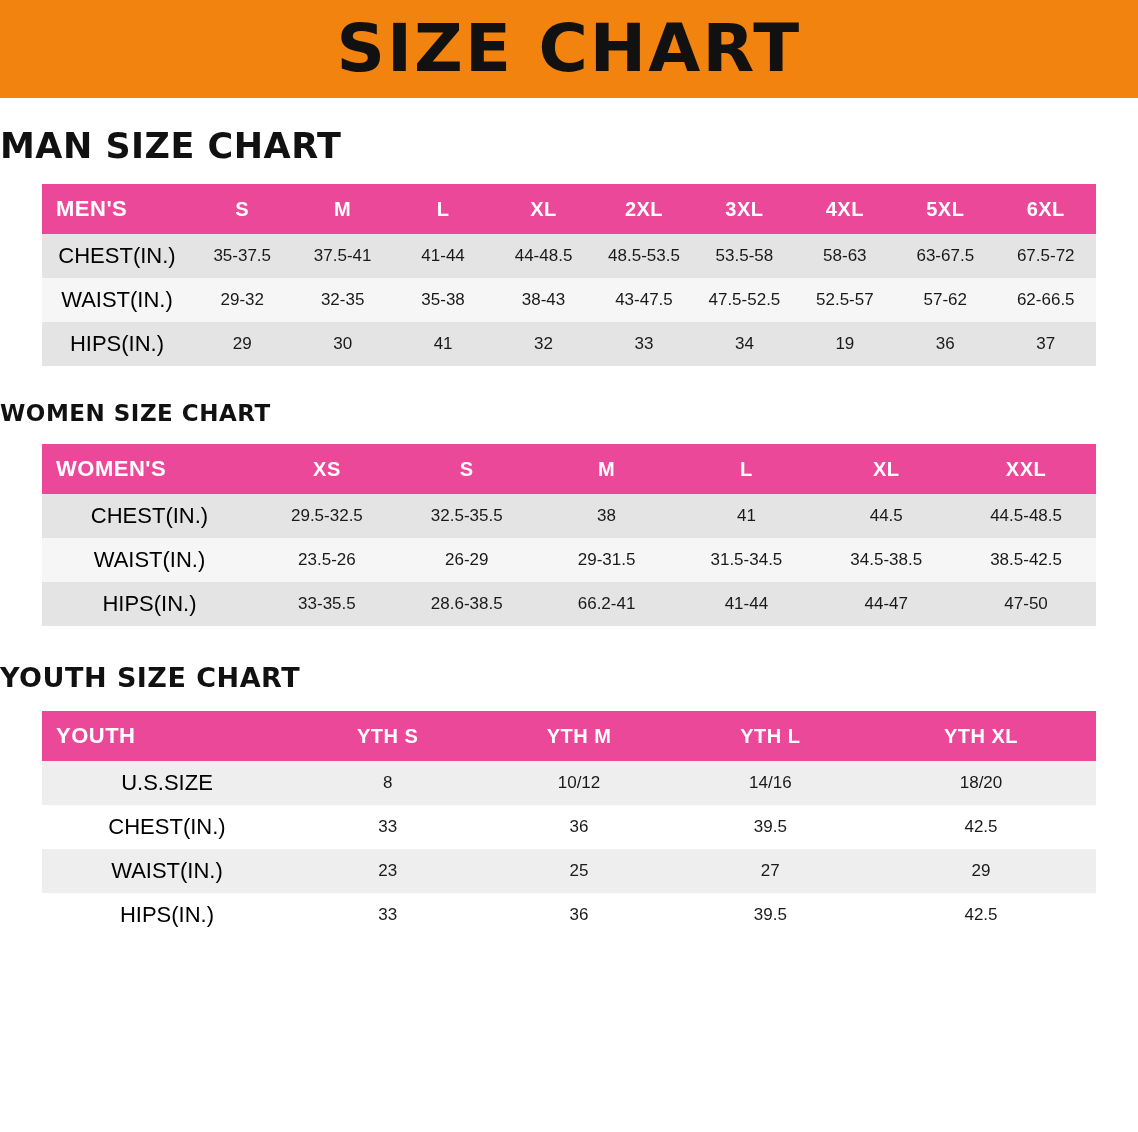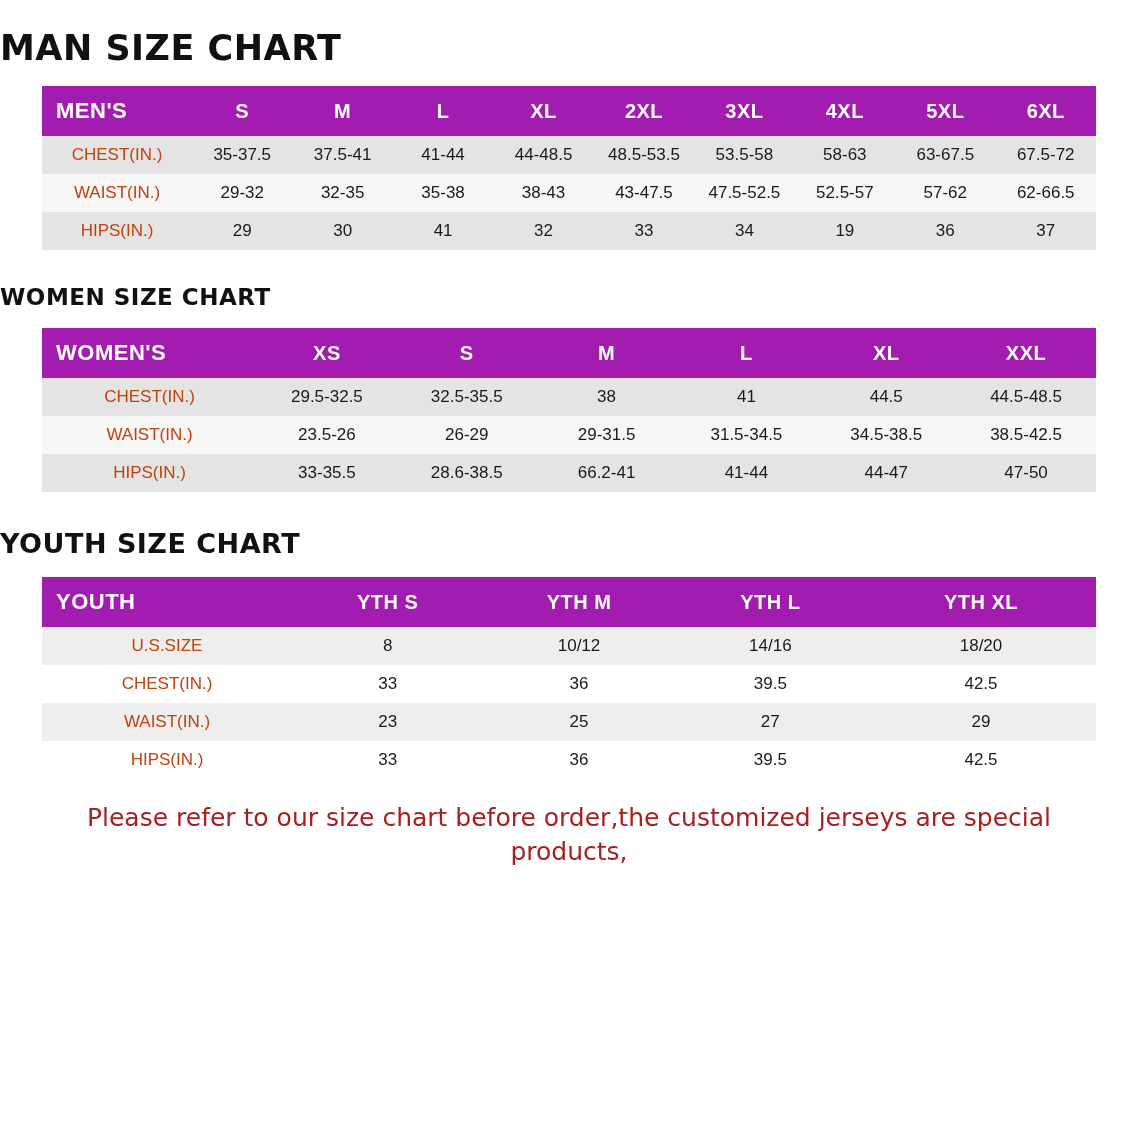--- a/index.html
+++ b/index.html
@@ -56,43 +56,43 @@
   .tbl-wrap {
     margin: 0 42px;
   }
   table.size-table {
     border-collapse: collapse;
     width: 1054px;
     table-layout: fixed;
     font-family: "Liberation Sans", sans-serif;
   }
   table.size-table thead th {
-    background: #a21caf;
+    background: #ec4899;
     color: #ffffff;
     font-weight: bold;
     font-size: 20px;
     padding: 12px 4px;
     text-align: center;
     letter-spacing: 0.5px;
   }
   table.size-table thead th.rowhead {
     text-align: left;
     padding-left: 14px;
     font-size: 22px;
   }
   table.size-table tbody td {
     text-align: center;
     font-size: 17px;
     color: #1a1a1a;
     padding: 9px 2px;
   }
   table.size-table tbody td.rowlabel {
     text-align: center;
-    font-size: 17px;
-    color: #c2410c;
+    font-size: 22px;
+    color: #000000;
   }
   
   .tbl-men tbody tr:nth-child(odd) td   { background: #e4e4e4; }
   .tbl-men tbody tr:nth-child(even) td  { background: #f6f6f6; }
   .tbl-women tbody tr:nth-child(odd) td  { background: #e4e4e4; }
   .tbl-women tbody tr:nth-child(even) td { background: #f6f6f6; }
   .tbl-youth tbody tr:nth-child(odd) td  { background: #eeeeee; }
   .tbl-youth tbody tr:nth-child(even) td { background: #ffffff; }
 
   .tbl-men   { margin-top: 18px; }
@@ -116,20 +116,23 @@
     line-height: 1.35;
     text-align: center;
   }
   .note-line { display: block; }
 </style>
 </head>
 <body>
 
 <div class="page">
 
+  <div class="banner">
+    <div class="banner-title">SIZE CHART</div>
+  </div>
 
   <div class="section-title title-man">MAN SIZE CHART</div>
   <div class="tbl-wrap">
     <table class="size-table tbl-men">
       <colgroup>
         <col style="width:150px">
           <col>
           <col>
           <col>
           <col>
@@ -295,16 +298,15 @@
           <td>33</td>
           <td>36</td>
           <td>39.5</td>
           <td>42.5</td>
         </tr>
       </tbody>
     </table>
   </div>
 
   <div class="note">
-    <span class="note-line">Please refer to our size chart before order,the customized jerseys are special products,</span>
   </div>
 
 </div>
 
 </body></html>

